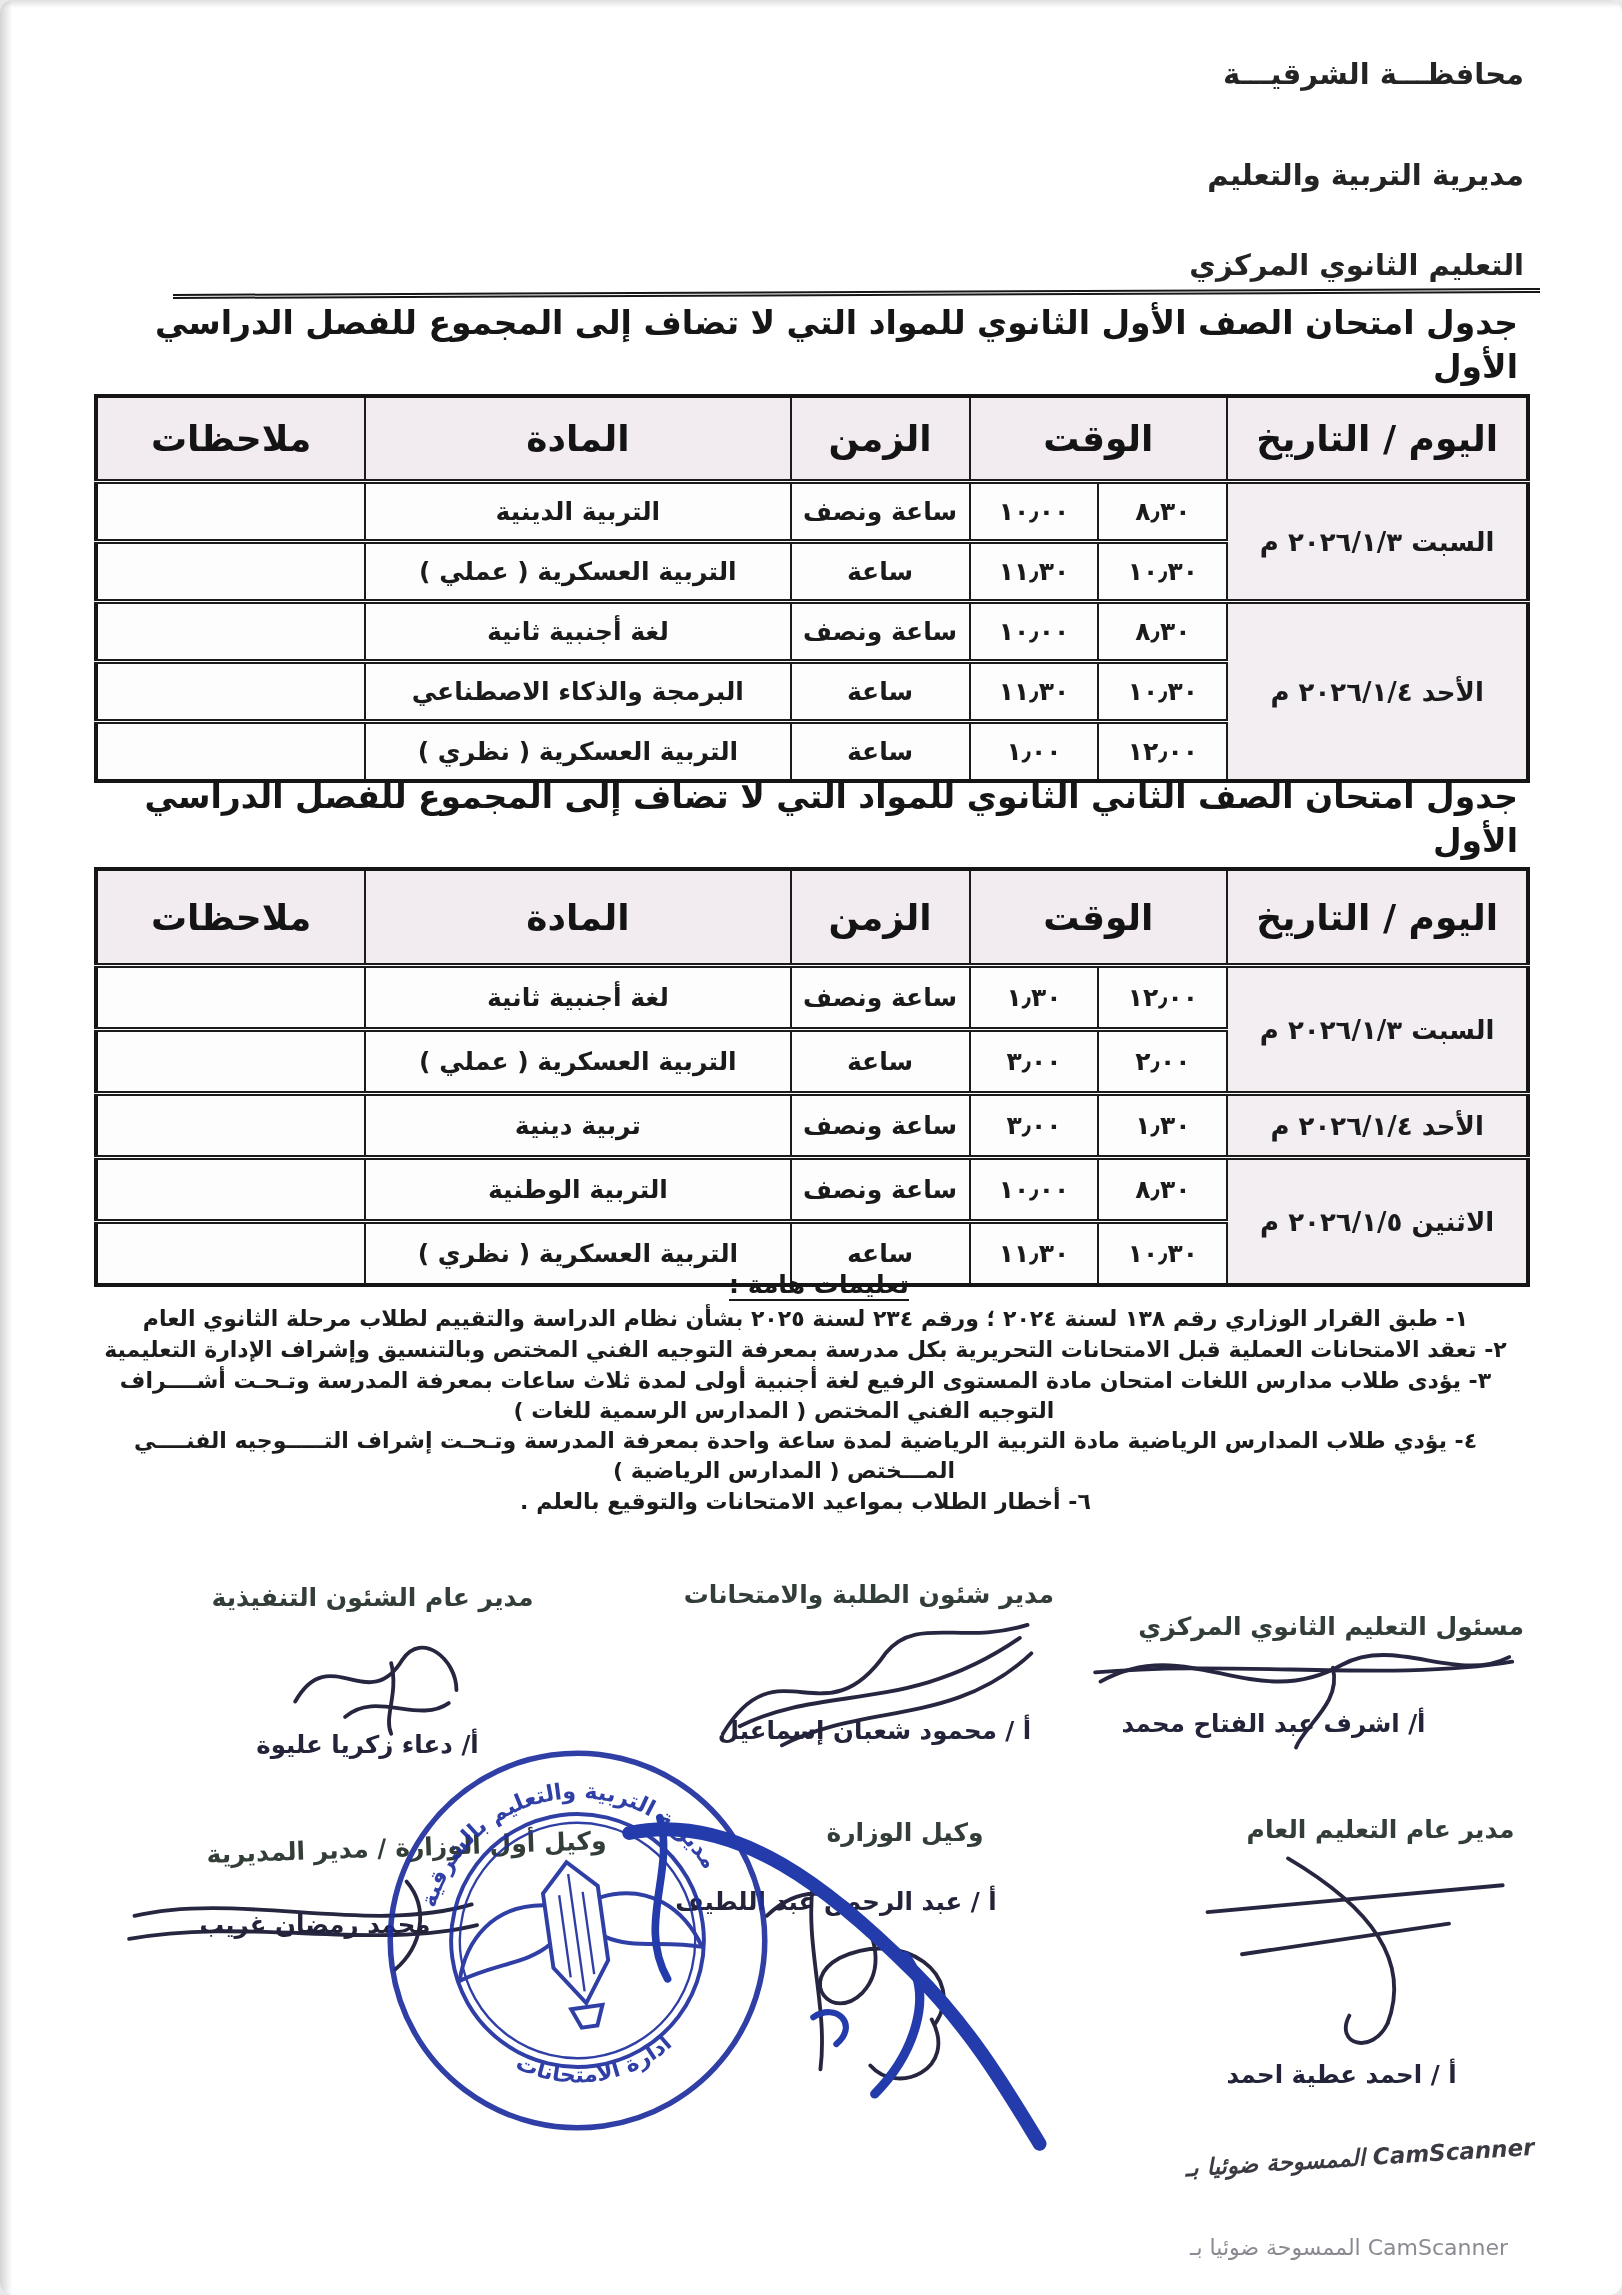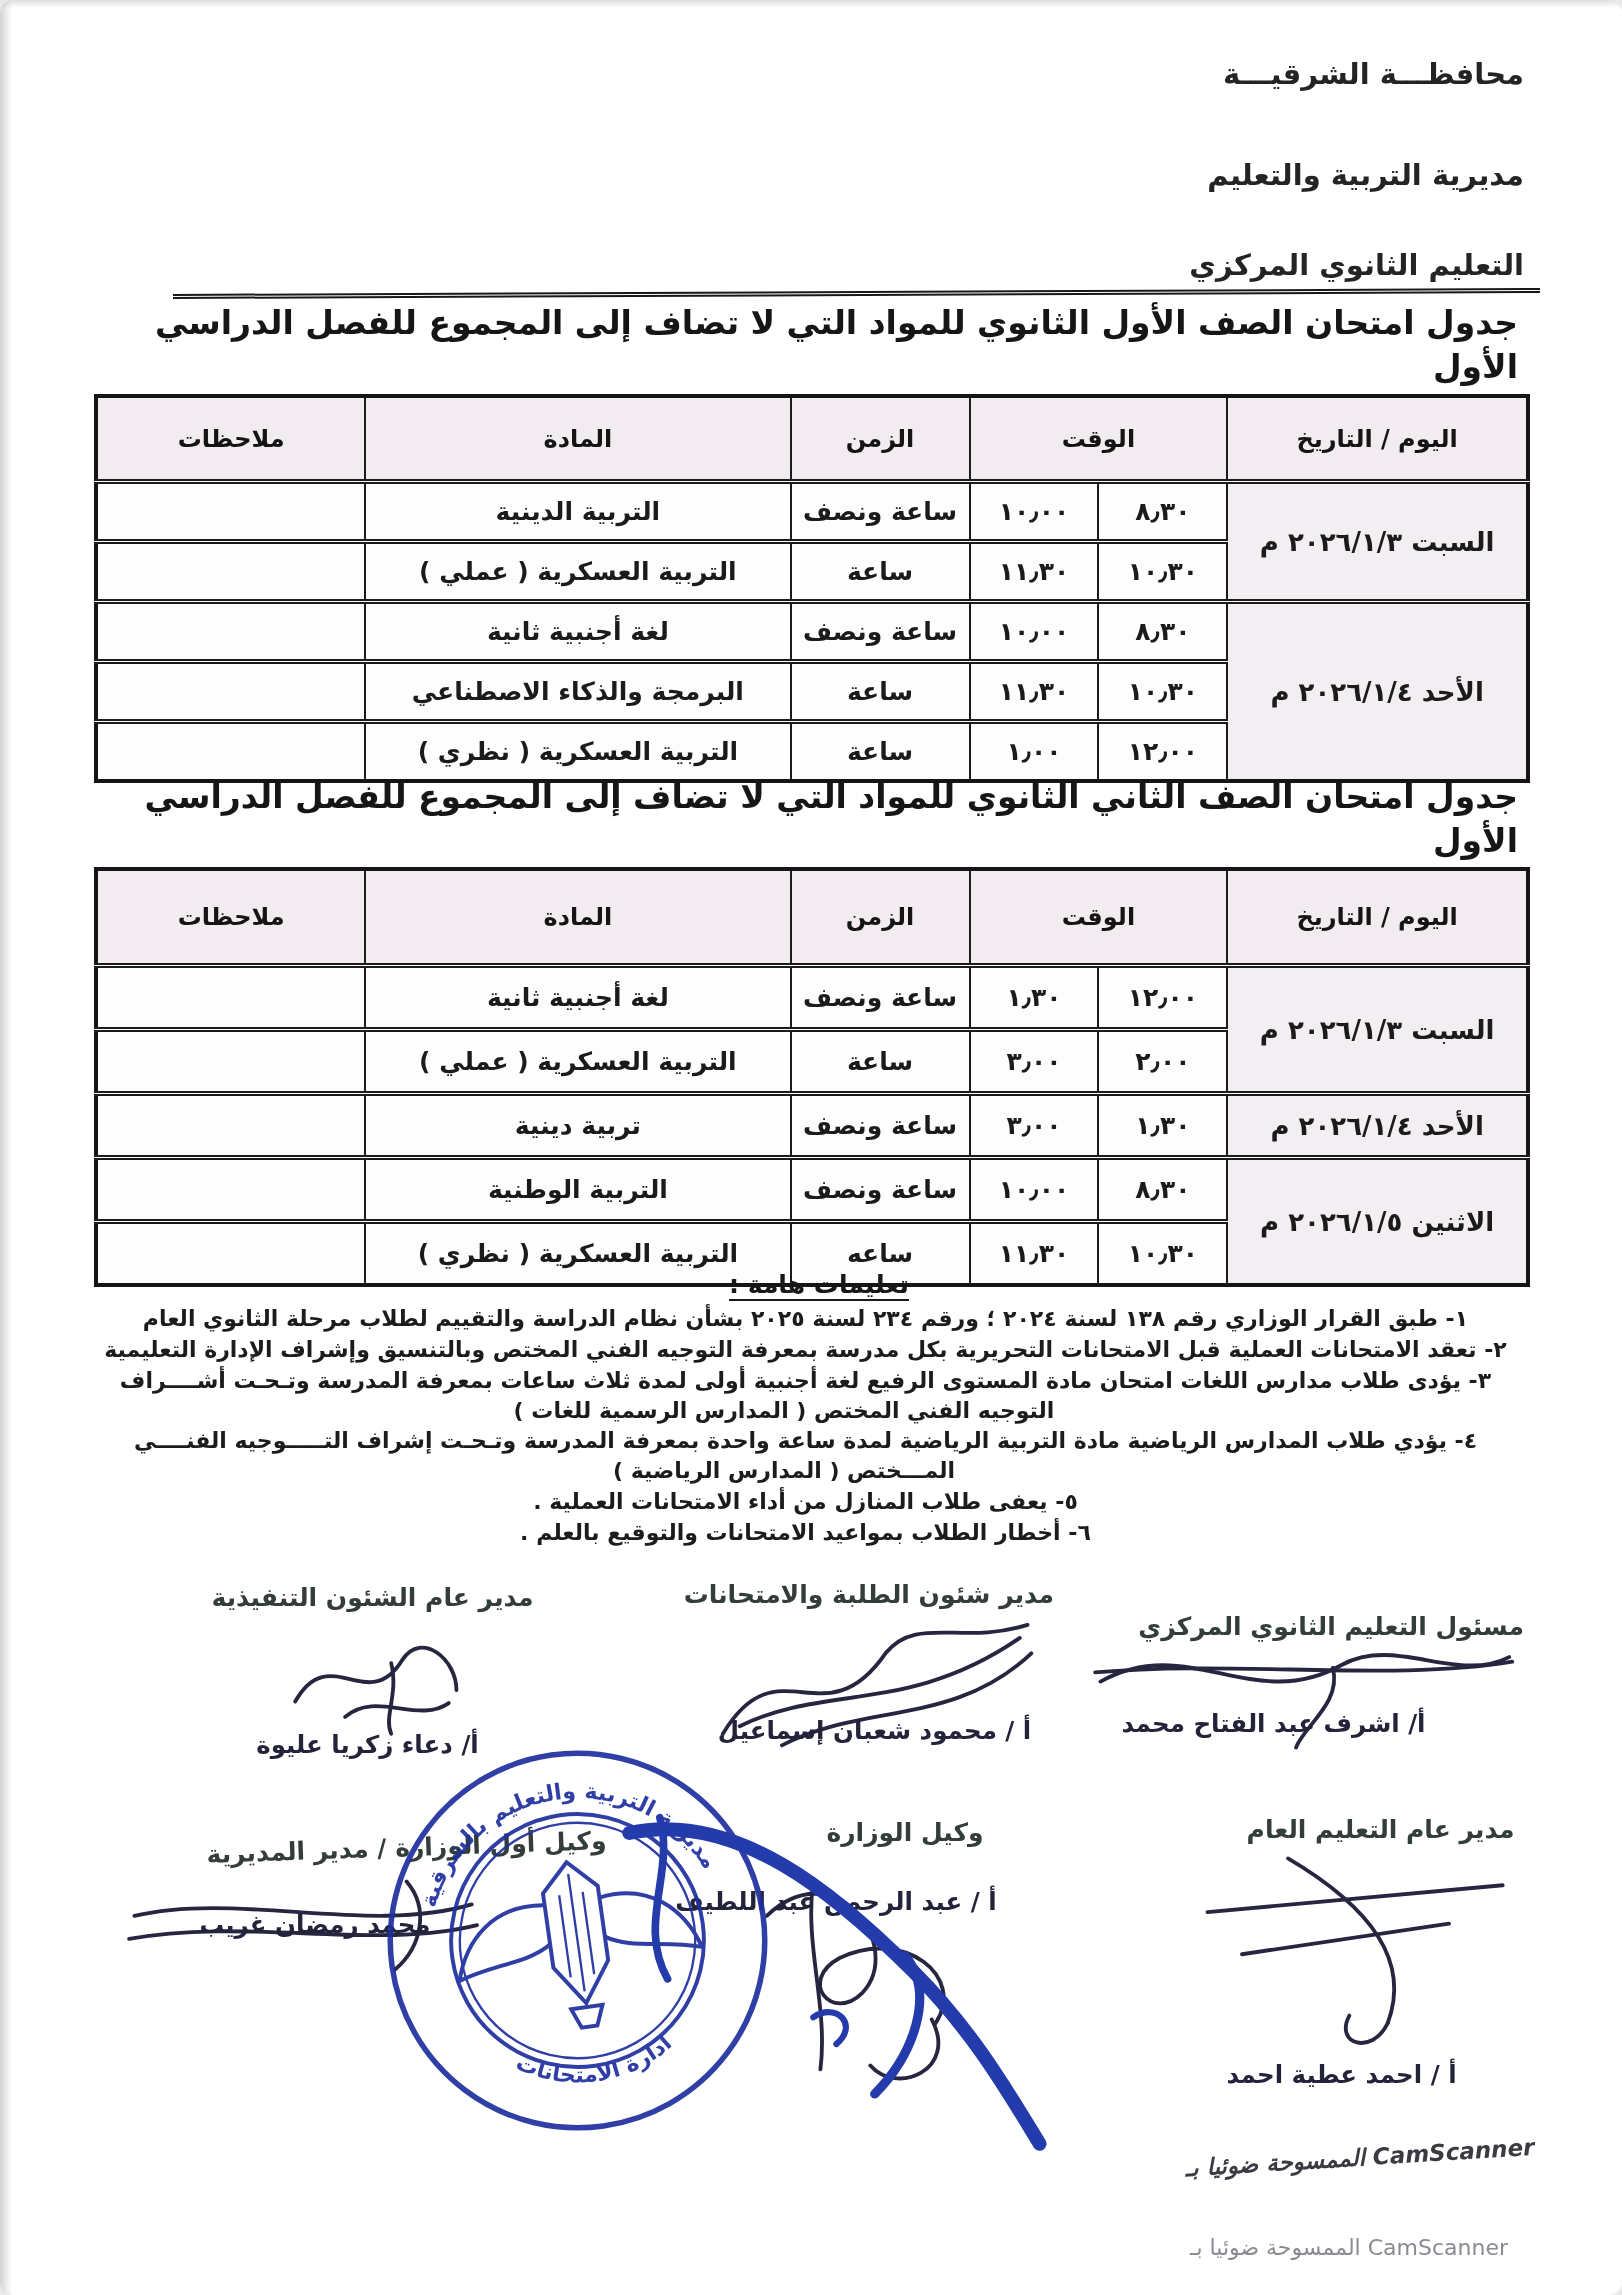--- a/index.html
+++ b/index.html
@@ -26,21 +26,21 @@
   .doc-title .t2 { font-size:31px; line-height:43px; display:block; }
   #title1 { top:301px; }
   #title2 { top:775px; }
 
   table.sched { position:absolute; left:94px; width:1436px; border-collapse:collapse;
     border:4.6px solid #151515; table-layout:fixed; background:#fefdfd; }
   #table1 { top:394px; }
   #table2 { top:867px; }
   .sched th, .sched td { border:2.3px solid #1b1b1b; text-align:center; vertical-align:middle;
     font-weight:800; padding:0 6.1px; overflow:hidden; }
-  .sched thead th { height:81px; font-size:24px; background:#f2ecf1; color:#141414; }
+  .sched thead th { height:81px; font-size:36px; background:#f2ecf1; color:#141414; }
   #table2 thead th { height:92px; }
   .sched tbody td { height:55px; font-size:25px; border-top:5.4px double #1b1b1b; }
   #table2 tbody td { height:59px; }
   .sched td.day { background:#f3eef2; font-size:26px; }
   .sched td.note { background:#fdfdfd; }
 
   .instr-title { position:absolute; top:1270px; left:8px; width:1622px; text-align:center;
     font-size:25px; font-weight:800; text-decoration:underline; text-underline-offset:6.1px; color:#181818; }
   .instr-list { position:absolute; top:1304px; right:109px; width:1415px;
     font-size:22px; font-weight:700; line-height:30px; color:#1c1c1c;text-align:center; }
@@ -204,21 +204,20 @@
       </tr>
     </tbody>
   </table>
 
   <div class="instr-title">تعليمات هامة :</div>
   <div class="instr-list">
     <div class="instr-item">١- طبق القرار الوزاري رقم ١٣٨ لسنة ٢٠٢٤ ؛ ورقم ٢٣٤ لسنة ٢٠٢٥ بشأن نظام الدراسة والتقييم لطلاب مرحلة الثانوي العام</div>
     <div class="instr-item">٢- تعقد الامتحانات العملية قبل الامتحانات التحريرية بكل مدرسة بمعرفة التوجيه الفني المختص وبالتنسيق وإشراف الإدارة التعليمية</div>
     <div class="instr-item">٣- يؤدى طلاب مدارس اللغات امتحان مادة المستوى الرفيع لغة أجنبية أولى لمدة ثلاث ساعات بمعرفة المدرسة وتـحـت أشــــراف التوجيه الفني المختص ( المدارس الرسمية للغات )</div>
     <div class="instr-item">٤- يؤدي طلاب المدارس الرياضية مادة التربية الرياضية لمدة ساعة واحدة بمعرفة المدرسة وتـحـت إشراف التـــــوجيه الفنــــي المـــختص ( المدارس الرياضية )</div>
-    <div class="instr-item">٥- يعفى طلاب المنازل من أداء الامتحانات العملية .</div>
     <div class="instr-item">٦- أخطار الطلاب بمواعيد الامتحانات والتوقيع بالعلم .</div>
   </div>
 
   <div class="sig-title" style="right:98px; top:1580px; width:345px;margin-top:32px;">مسئول التعليم الثانوي المركزي</div>
   <svg class="sig-svg" style="left:1089px; top:1611px;" width="437" height="142" viewBox="0 0 570 185">
     <path class="ink" d="M15 92 C130 28, 215 135, 330 70 C400 32, 480 95, 548 60"></path>
     <path class="ink" d="M8 80 C190 64, 400 92, 552 66"></path>
     <path class="ink" d="M318 74 C330 120, 280 150, 270 178"></path>
   </svg>
   <div class="sig-name" style="left:1074px; top:1709px; width:399px;">أ/ اشرف عبد الفتاح محمد</div>

